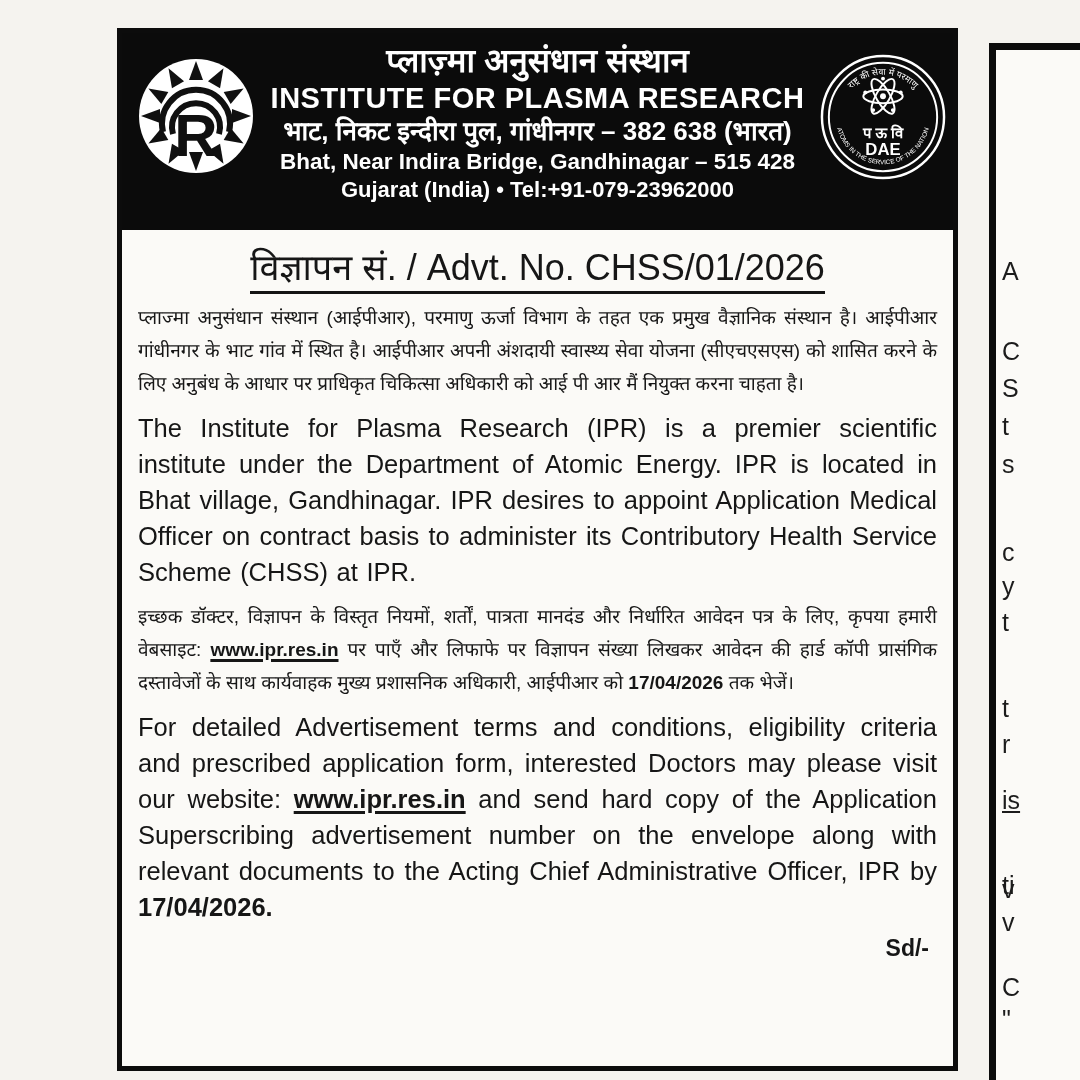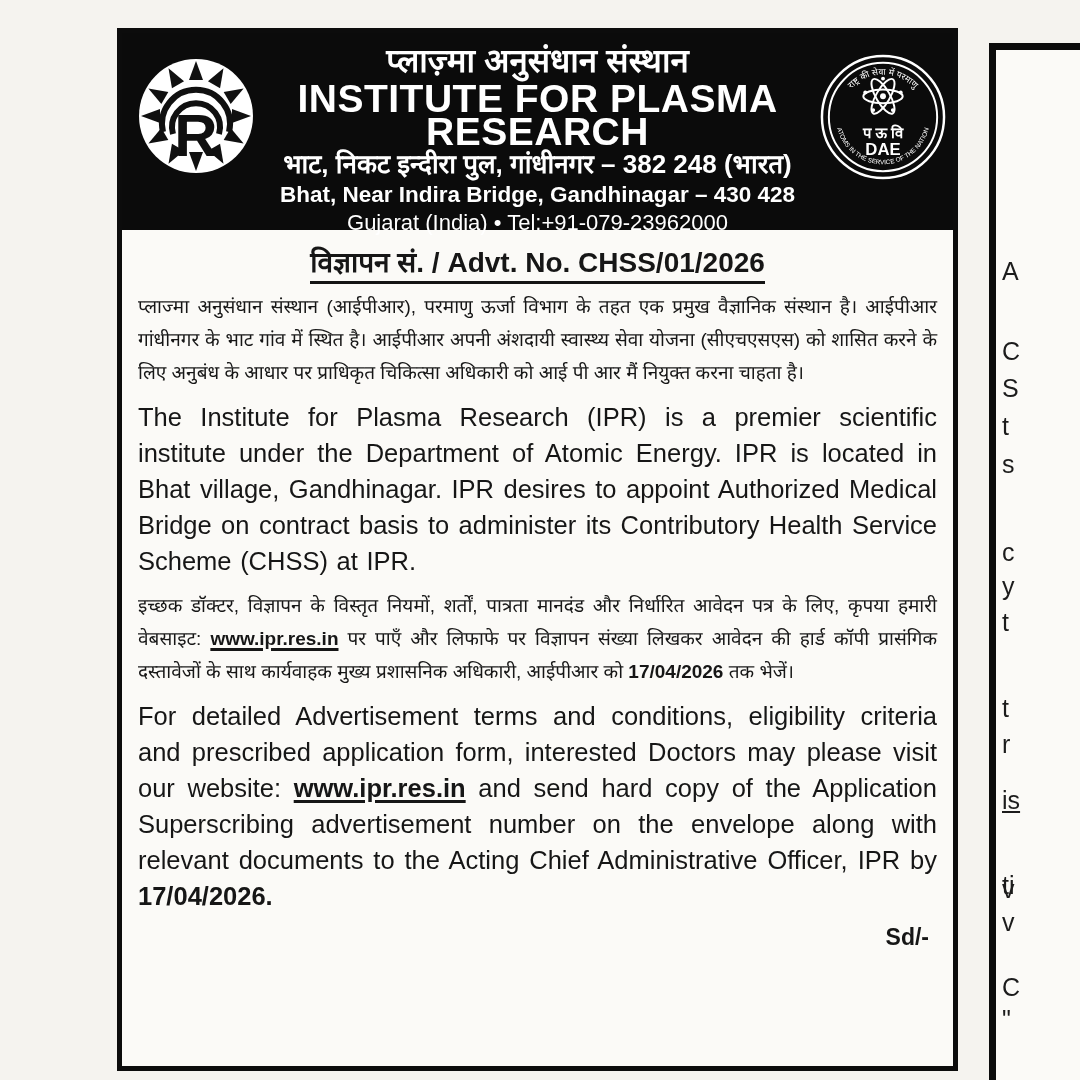--- a/index.html
+++ b/index.html
@@ -16,30 +16,30 @@
     position:absolute;left:117px;top:28px;width:841px;height:1043px;
     box-sizing:border-box;border:5px solid #0c0c0c;background:#fbfaf7;
     overflow:hidden;
   }
   .header-block{
     position:relative;height:197px;background:#0b0b0b;color:#ffffff;
     text-align:center;padding-top:7px;box-sizing:border-box;
   }
   .header-text{margin:0 104px;}
   .h-hi{font-size:33px;font-weight:bold;line-height:42px;}
-  .h-en{font-size:39px;font-weight:bold;line-height:33px;letter-spacing:.5px;}
+  .h-en{font-size:29px;font-weight:bold;line-height:33px;letter-spacing:.5px;}
   .h-addr-hi{font-size:26px;font-weight:bold;line-height:33px;}
   .h-addr-en{font-size:22.5px;font-weight:bold;line-height:28px;}
-  .h-contact{font-size:22px;font-weight:normal;line-height:27px;}
+  .h-contact{font-size:22px;font-weight:bold;line-height:27px;}
   .h-fax{font-size:20.5px;}
   .logo-left{position:absolute;left:14px;top:23px;width:120px;height:120px;}
   .logo-right{position:absolute;right:6px;top:20px;width:128px;height:128px;}
 
   .content{padding:6px 16px 0 16px;}
-  .heading{text-align:center;font-size:28px;font-weight:bold;margin:6px 0 10px 0;}
+  .heading{text-align:center;font-size:36px;font-weight:normal;margin:6px 0 10px 0;}
   .heading .hl{border-bottom:3px solid #141414;padding-bottom:3px;}
   .p-hi{
     font-size:19px;line-height:33px;text-align:justify;
     margin:6px 0 10px 0;
   }
   .p-en{
     font-size:25.5px;line-height:36px;text-align:justify;
     word-spacing:1.5px;margin:10px 0 10px 0;
   }
   .b{font-weight:bold;}
@@ -113,34 +113,34 @@
           <textPath href="#arcTop" startOffset="50%" text-anchor="middle">राष्ट्र की सेवा में परमाणु</textPath>
         </text>
         <text font-size="6.5" fill="#ffffff" font-family="Liberation Sans, sans-serif">
           <textPath href="#arcBot" startOffset="50%" text-anchor="middle">ATOMS IN THE SERVICE OF THE NATION</textPath>
         </text>
       </svg>
 
       <div class="header-text">
         <div class="h-hi">प्लाज़्मा अनुसंधान संस्थान</div>
         <div class="h-en">INSTITUTE FOR PLASMA RESEARCH</div>
-        <div class="h-addr-hi">भाट, निकट इन्दीरा पुल, गांधीनगर – 382 248 (भारत)</div>
-        <div class="h-addr-en">Bhat, Near Indira Bridge, Gandhinagar – 430 428</div>
+        <div class="h-addr-hi">भाट, निकट इन्दीरा पुल, गांधीनगर – 382 638 (भारत)</div>
+        <div class="h-addr-en">Bhat, Near Indira Bridge, Gandhinagar – 515 428</div>
         <div class="h-contact">Gujarat (India) • Tel:+91-079-23962000</div>
       </div>
     </div>
 
     <div class="content">
       <div class="heading">
         <span class="hl">विज्ञापन सं. / Advt. No. CHSS/01/2026</span>
       </div>
 
       <p class="p-hi">प्लाज्मा अनुसंधान संस्थान (आईपीआर), परमाणु ऊर्जा विभाग के तहत एक प्रमुख वैज्ञानिक संस्थान है। आईपीआर गांधीनगर के भाट गांव में स्थित है। आईपीआर अपनी अंशदायी स्वास्थ्य सेवा योजना (सीएचएसएस) को शासित करने के लिए अनुबंध के आधार पर प्राधिकृत चिकित्सा अधिकारी को आई पी आर मैं नियुक्त करना चाहता है।</p>
 
-      <p class="p-en">The Institute for Plasma Research (IPR) is a premier scientific institute under the Department of Atomic Energy. IPR is located in Bhat village, Gandhinagar. IPR desires to appoint Authorized Medical Bridge on contract basis to administer its Contributory Health Service Scheme (CHSS) at IPR.</p>
+      <p class="p-en">The Institute for Plasma Research (IPR) is a premier scientific institute under the Department of Atomic Energy. IPR is located in Bhat village, Gandhinagar. IPR desires to appoint Application Medical Officer on contract basis to administer its Contributory Health Service Scheme (CHSS) at IPR.</p>
 
       <p class="p-hi"><span>इच्छक डॉक्टर, विज्ञापन के विस्तृत नियमों, शर्तों, पात्रता मानदंड और निर्धारित आवेदन पत्र के लिए, कृपया हमारी वेबसाइट: </span><span class="b u">www.ipr.res.in</span><span> पर पाएँ और लिफाफे पर विज्ञापन संख्या लिखकर आवेदन की हार्ड कॉपी प्रासंगिक दस्तावेजों के साथ कार्यवाहक मुख्य प्रशासनिक अधिकारी, आईपीआर को </span><span class="b">17/04/2026</span><span> तक भेजें।</span></p>
 
       <p class="p-en"><span>For detailed Advertisement terms and conditions, eligibility criteria and prescribed application form, interested Doctors may please visit our website: </span><span class="b u">www.ipr.res.in</span><span> and send hard copy of the Application Superscribing advertisement number on the envelope along with relevant documents to the Acting Chief Administrative Officer, IPR by </span><span class="b">17/04/2026.</span></p>
 
       <div class="sig">
         <div class="sd">Sd/-</div>
 
       </div>
     </div>

